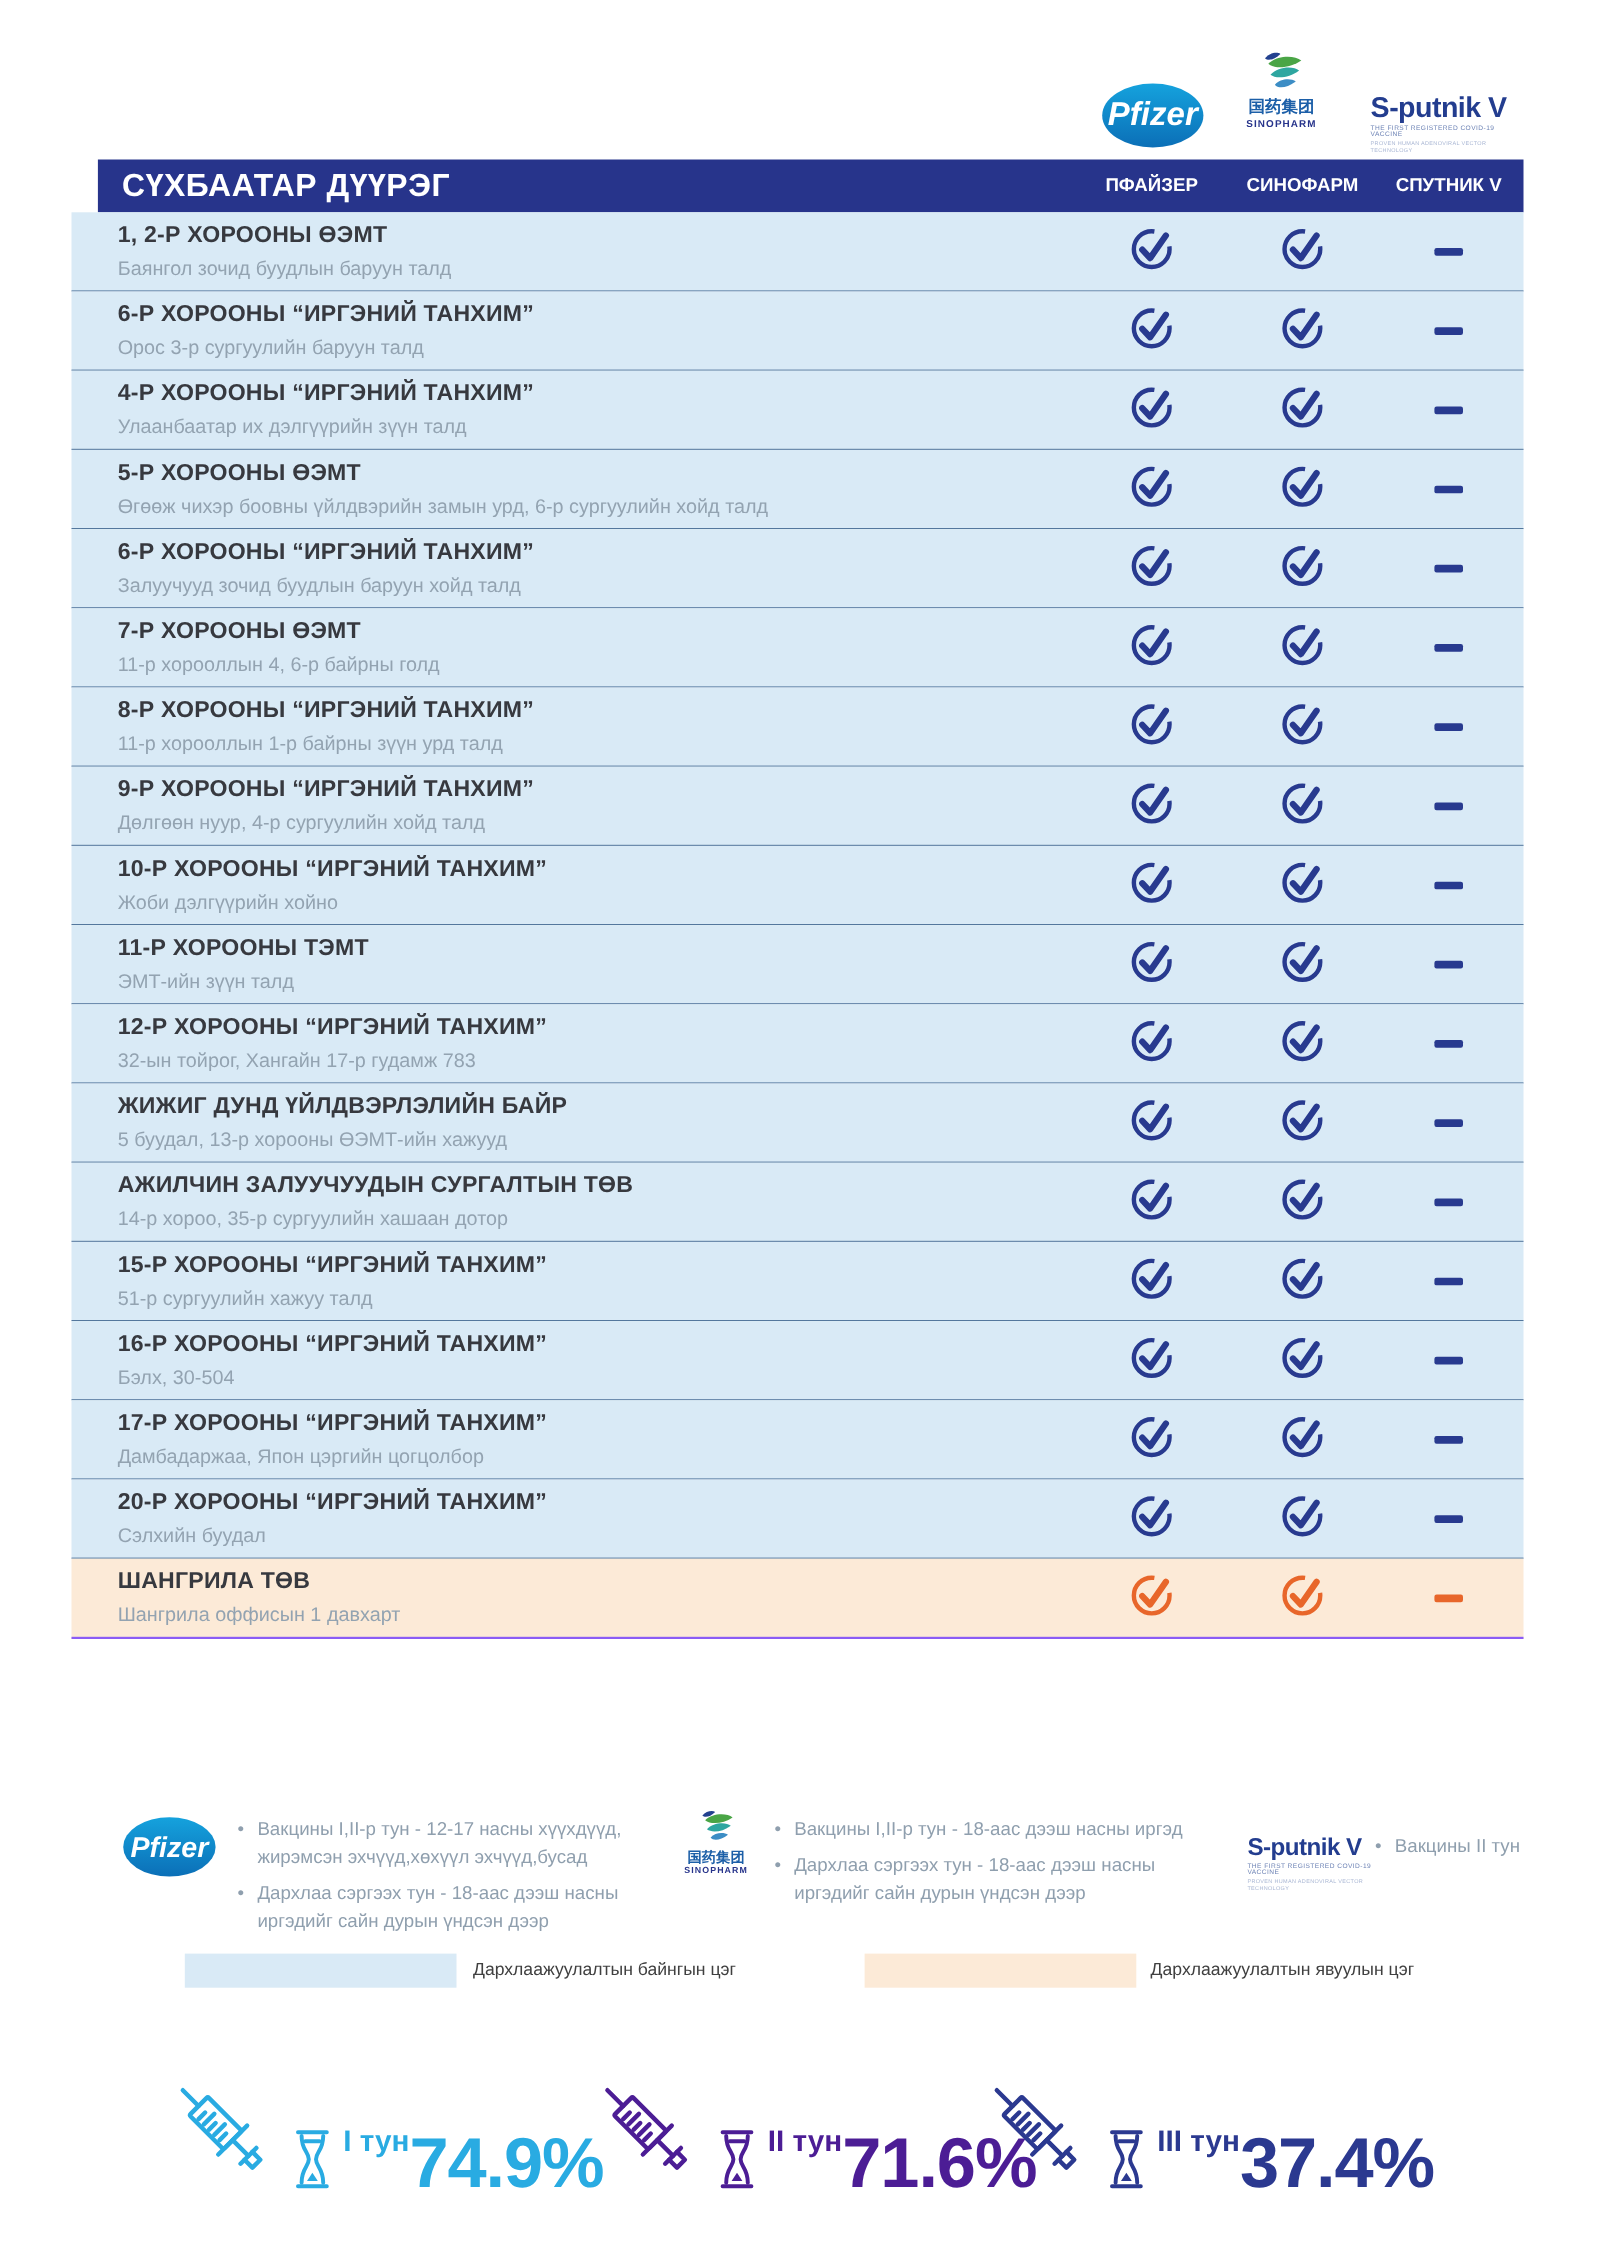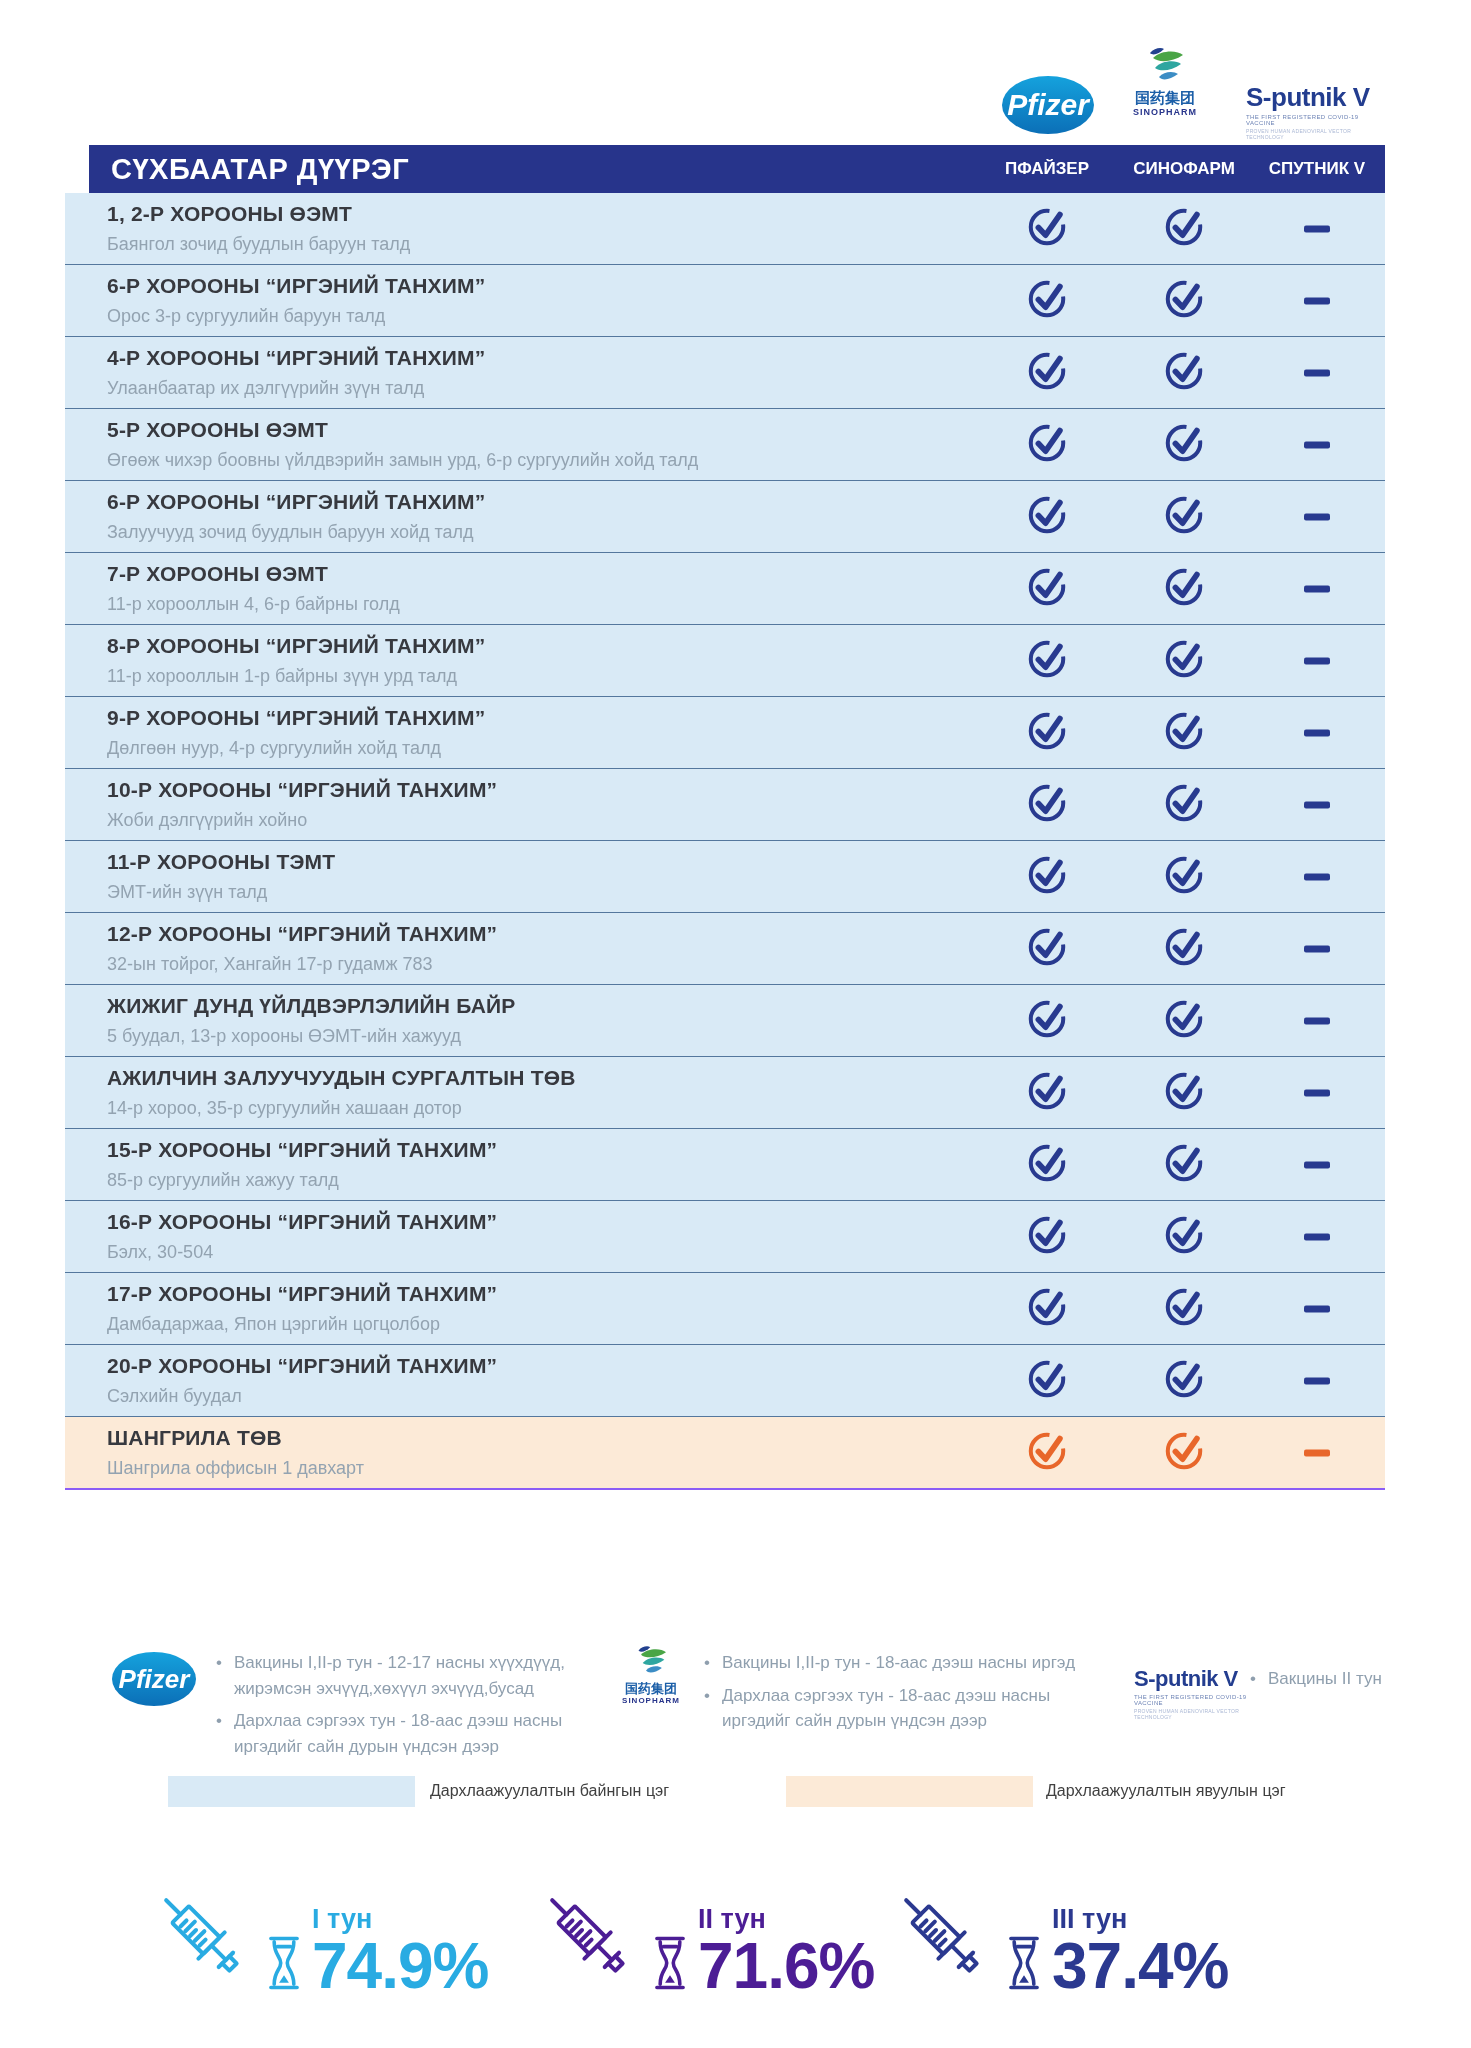--- a/index.html
+++ b/index.html
@@ -60,21 +60,21 @@
   .swatch-label{position:absolute;top:1782px;font-size:16px;color:#404040;}
   #label-permanent{left:430px;}
   #label-mobile{left:1046px;}
   
   .stat{position:absolute;top:1848px;display:flex;align-items:flex-end;gap:10px;height:160px;}
   #stat-1{left:148px;color:#29abe2;}
   #stat-2{left:534px;color:#4c1d95;}
   #stat-3{left:888px;color:#2b3990;}
   .syringe{width:108px;height:108px;transform:rotate(45deg);margin-bottom:18px;}
   .hourglass{width:36px;height:62px;margin-bottom:14px;}
-  .stat-text{display:flex;flex-direction:column;margin-bottom:8px;}
+  .stat-text{display:flex;flex-direction:row;margin-bottom:8px;}
   .stat-label{font-size:27px;font-weight:bold;line-height:1;}
   .stat-value{font-size:64px;font-weight:bold;letter-spacing:-1px;line-height:1.05;}
   .waves{display:block;margin:0 auto;}
 </style>
 </head>
 <body>
 
 <div id="top-pfizer" class="pfizer-oval">
   <span>Pfizer</span>
 </div>
@@ -292,21 +292,21 @@
         <div class="cell c2"><svg width="42" height="42" viewBox="0 0 44 44">
             <circle cx="22" cy="22" r="17" fill="none" stroke="#283a8f" stroke-width="4.2" pathLength="100" stroke-dasharray="80 20" stroke-dashoffset="2.5"></circle>
             <path d="M13 22.5 L20.5 30.5 L35.5 9" fill="none" stroke="#283a8f" stroke-width="6" stroke-linecap="round" stroke-linejoin="round"></path>
           </svg></div>
         <div class="cell c3">
           <div class="dash"></div>
         </div>
       </div>
       <div class="row">
         <div class="row-title">15-Р ХОРООНЫ “ИРГЭНИЙ ТАНХИМ”</div>
-        <div class="row-sub">85-р сургуулийн хажуу талд</div>
+        <div class="row-sub">51-р сургуулийн хажуу талд</div>
         <div class="cell c1"><svg width="42" height="42" viewBox="0 0 44 44">
             <circle cx="22" cy="22" r="17" fill="none" stroke="#283a8f" stroke-width="4.2" pathLength="100" stroke-dasharray="80 20" stroke-dashoffset="2.5"></circle>
             <path d="M13 22.5 L20.5 30.5 L35.5 9" fill="none" stroke="#283a8f" stroke-width="6" stroke-linecap="round" stroke-linejoin="round"></path>
           </svg></div>
         <div class="cell c2"><svg width="42" height="42" viewBox="0 0 44 44">
             <circle cx="22" cy="22" r="17" fill="none" stroke="#283a8f" stroke-width="4.2" pathLength="100" stroke-dasharray="80 20" stroke-dashoffset="2.5"></circle>
             <path d="M13 22.5 L20.5 30.5 L35.5 9" fill="none" stroke="#283a8f" stroke-width="6" stroke-linecap="round" stroke-linejoin="round"></path>
           </svg></div>
         <div class="cell c3">
           <div class="dash"></div>

